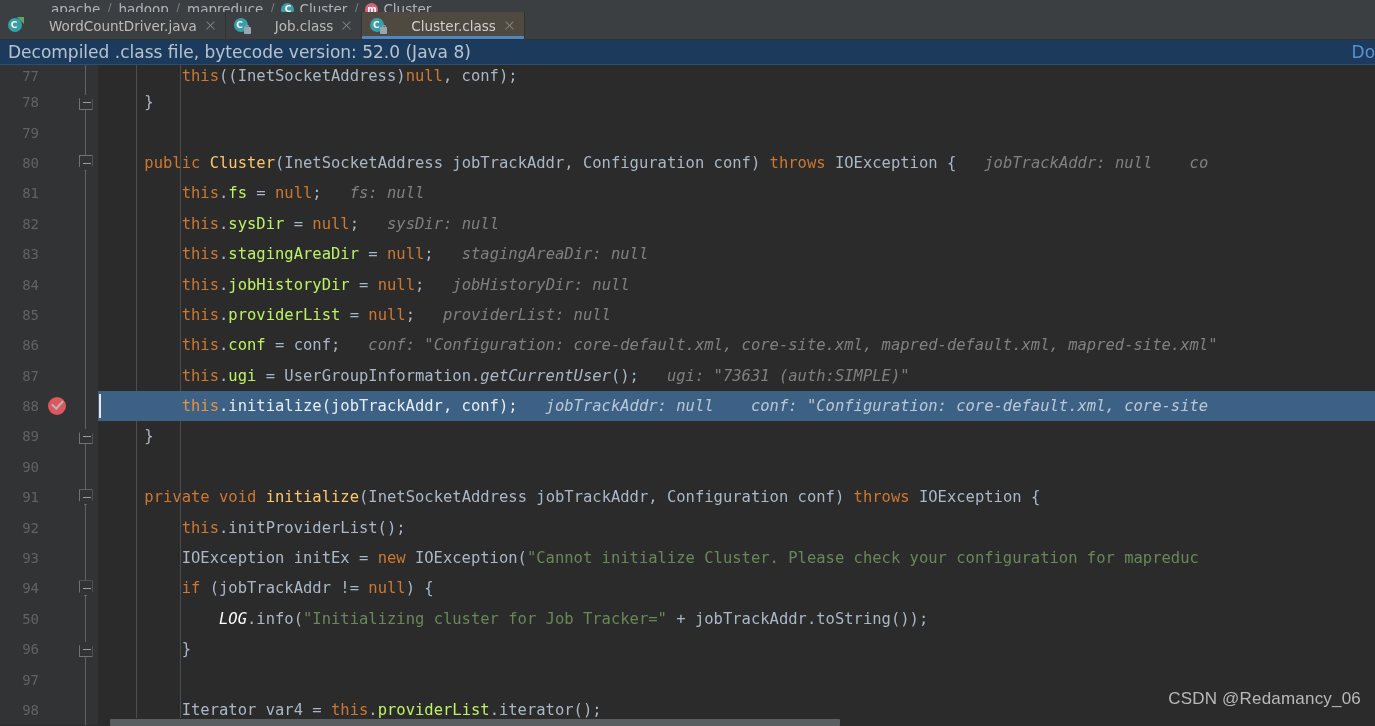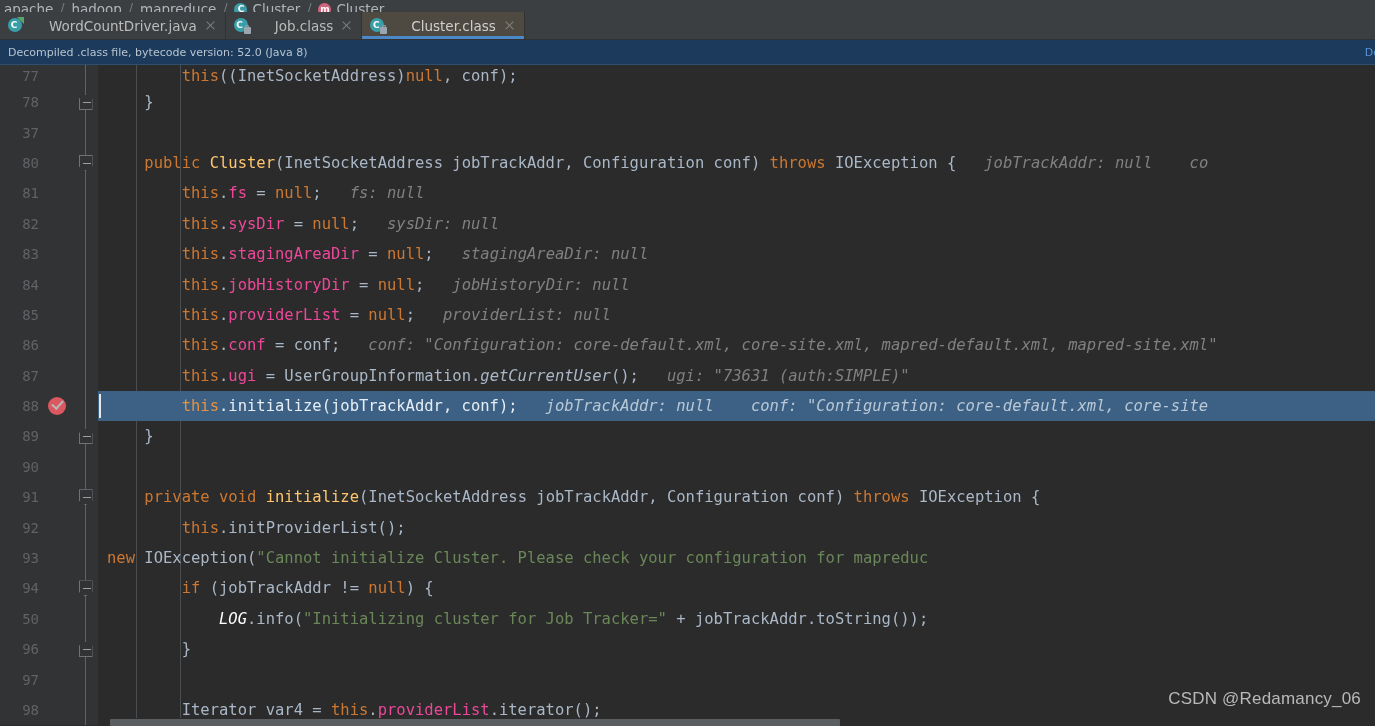--- a/index.html
+++ b/index.html
@@ -28,20 +28,21 @@
   }
   #breadcrumb-bar .crumb-row {
     display: flex;
     align-items: flex-start;
     font-size: 13.5px;
     color: #a9b7c6;
     white-space: nowrap;
     position: relative;
     top: 5px;
     font-family: "DejaVu Sans", sans-serif;
+    margin-left: 47px;
   }
   .crumb-text { color: #b0b5ba; }
   .crumb-sep {
     color: #787d82;
     margin: 0 7px;
     font-size: 12px;
   }
   .crumb-ic {
     width: 13px; height: 13px;
     border-radius: 50%;
@@ -154,21 +155,21 @@
   .tab-close::after  { transform: rotate(-45deg); }
 
   
   #notif-bar {
     height: 25px;
     background: #1b3a5c;
     border-bottom: 1px solid #2f4f6e;
     display: flex;
     align-items: center;
     padding: 0 0 0 8px;
-    font-size: 11px;
+    font-size: 17px;
     color: #b7c4d0;
     justify-content: space-between;
     box-sizing: border-box;
     overflow: hidden;
     white-space: nowrap;
   }
   #notif-bar .notif-link {
     color: #5891d4;
     margin-right: -14px;
     padding-right: 0;
@@ -293,21 +294,21 @@
   .caret {
     position: absolute;
     left: 1px; top: 3px;
     width: 2px; height: 24px;
     background: #e8e8e8;
   }
 
   
   .kw   { color: #cc7832; text-align: right; }
   .mdecl{ color: #ffc66d; }
-  .fld  { color: #ec4899; }
+  .fld  { color: #bef264; }
   .sfld { color: #ffffff; font-style: italic; }
   .str  { color: #6a8759; }
   .plain{ color: #a9b7c6; }
   .hintv{ color: #808080; font-style: italic; }
   .hintb{ color: #9fadbb; font-style: italic; }
   .mcall{ color: #a9b7c6; font-style: italic; }
   .brace{ color: #a9b7c6; }
   .code-line.highlight .hintv,
   .code-line.highlight .hintb { color: #b9c8d6; }
   .code-line.highlight .plain,
@@ -403,35 +404,35 @@
 </div>
 
 <div id="editor">
   <div class="indent-guides">
     <div class="iguide" style="left:38px;"></div>
     <div class="iguide" style="left:82px;"></div>
   </div>
   <div id="code-body">
       <div class="code-line" style="height: 22px; align-items: flex-end;"><div class="gutter">77</div><div class="bp-zone"></div><div class="fold-zone"><div class="fold-line"></div></div><div class="code-text"><span class="plain">        </span><span class="kw">this</span><span class="plain">((InetSocketAddress)</span><span class="kw">null</span><span class="plain">, conf);</span></div></div>
       <div class="code-line"><div class="gutter">78</div><div class="bp-zone"></div><div class="fold-zone"><div class="fold-line"></div><div class="fold-marker close-m"><div class="dash"></div></div></div><div class="code-text"><span class="plain">    </span><span class="brace">}</span></div></div>
-      <div class="code-line"><div class="gutter">37</div><div class="bp-zone"></div><div class="fold-zone"><div class="fold-line"></div></div><div class="code-text"></div></div>
+      <div class="code-line"><div class="gutter">79</div><div class="bp-zone"></div><div class="fold-zone"><div class="fold-line"></div></div><div class="code-text"></div></div>
       <div class="code-line"><div class="gutter">80</div><div class="bp-zone"></div><div class="fold-zone"><div class="fold-line"></div><div class="fold-marker open-m"><div class="dash"></div></div></div><div class="code-text"><span class="plain">    </span><span class="kw">public</span><span class="plain"> </span><span class="mdecl">Cluster</span><span class="plain">(InetSocketAddress jobTrackAddr, Configuration conf) </span><span class="kw">throws</span><span class="plain"> IOException {</span><span class="hintv">   jobTrackAddr: null</span><span class="hintv">    co</span></div></div>
       <div class="code-line"><div class="gutter">81</div><div class="bp-zone"></div><div class="fold-zone"><div class="fold-line"></div></div><div class="code-text"><span class="plain">        </span><span class="kw">this</span><span class="plain">.</span><span class="fld">fs</span><span class="plain"> = </span><span class="kw">null</span><span class="plain">;</span><span class="hintv">   fs: null</span></div></div>
       <div class="code-line"><div class="gutter">82</div><div class="bp-zone"></div><div class="fold-zone"><div class="fold-line"></div></div><div class="code-text"><span class="plain">        </span><span class="kw">this</span><span class="plain">.</span><span class="fld">sysDir</span><span class="plain"> = </span><span class="kw">null</span><span class="plain">;</span><span class="hintv">   sysDir: null</span></div></div>
       <div class="code-line"><div class="gutter">83</div><div class="bp-zone"></div><div class="fold-zone"><div class="fold-line"></div></div><div class="code-text"><span class="plain">        </span><span class="kw">this</span><span class="plain">.</span><span class="fld">stagingAreaDir</span><span class="plain"> = </span><span class="kw">null</span><span class="plain">;</span><span class="hintv">   stagingAreaDir: null</span></div></div>
       <div class="code-line"><div class="gutter">84</div><div class="bp-zone"></div><div class="fold-zone"><div class="fold-line"></div></div><div class="code-text"><span class="plain">        </span><span class="kw">this</span><span class="plain">.</span><span class="fld">jobHistoryDir</span><span class="plain"> = </span><span class="kw">null</span><span class="plain">;</span><span class="hintv">   jobHistoryDir: null</span></div></div>
       <div class="code-line"><div class="gutter">85</div><div class="bp-zone"></div><div class="fold-zone"><div class="fold-line"></div></div><div class="code-text"><span class="plain">        </span><span class="kw">this</span><span class="plain">.</span><span class="fld">providerList</span><span class="plain"> = </span><span class="kw">null</span><span class="plain">;</span><span class="hintv">   providerList: null</span></div></div>
       <div class="code-line"><div class="gutter">86</div><div class="bp-zone"></div><div class="fold-zone"><div class="fold-line"></div></div><div class="code-text"><span class="plain">        </span><span class="kw">this</span><span class="plain">.</span><span class="fld">conf</span><span class="plain"> = conf;</span><span class="hintv">   conf: "Configuration: core-default.xml, core-site.xml, mapred-default.xml, mapred-site.xml"</span></div></div>
       <div class="code-line"><div class="gutter">87</div><div class="bp-zone"></div><div class="fold-zone"><div class="fold-line"></div></div><div class="code-text"><span class="plain">        </span><span class="kw">this</span><span class="plain">.</span><span class="fld">ugi</span><span class="plain"> = UserGroupInformation.</span><span class="mcall">getCurrentUser</span><span class="plain">();</span><span class="hintv">   ugi: "73631 (auth:SIMPLE)"</span></div></div>
       <div class="code-line highlight"><div class="gutter">88</div><div class="bp-zone"><div class="breakpoint"><div class="tick"></div></div></div><div class="fold-zone"><div class="fold-line"></div></div><div class="code-text"><span class="caret"></span><span class="plain">        </span><span class="kw">this</span><span class="plain">.initialize(jobTrackAddr, conf);</span><span class="hintb">   jobTrackAddr: null</span><span class="hintb">    conf: "Configuration: core-default.xml, core-site</span></div></div>
       <div class="code-line"><div class="gutter">89</div><div class="bp-zone"></div><div class="fold-zone"><div class="fold-line"></div><div class="fold-marker close-m"><div class="dash"></div></div></div><div class="code-text"><span class="plain">    </span><span class="brace">}</span></div></div>
       <div class="code-line"><div class="gutter">90</div><div class="bp-zone"></div><div class="fold-zone"><div class="fold-line"></div></div><div class="code-text"></div></div>
       <div class="code-line"><div class="gutter">91</div><div class="bp-zone"></div><div class="fold-zone"><div class="fold-line"></div><div class="fold-marker open-m"><div class="dash"></div></div></div><div class="code-text"><span class="plain">    </span><span class="kw">private</span><span class="plain"> </span><span class="kw">void</span><span class="plain"> </span><span class="mdecl">initialize</span><span class="plain">(InetSocketAddress jobTrackAddr, Configuration conf) </span><span class="kw">throws</span><span class="plain"> IOException {</span></div></div>
       <div class="code-line"><div class="gutter">92</div><div class="bp-zone"></div><div class="fold-zone"><div class="fold-line"></div></div><div class="code-text"><span class="plain">        </span><span class="kw">this</span><span class="plain">.initProviderList();</span></div></div>
-      <div class="code-line"><div class="gutter">93</div><div class="bp-zone"></div><div class="fold-zone"><div class="fold-line"></div></div><div class="code-text"><span class="kw">new</span><span class="plain"> IOException(</span><span class="str">"Cannot initialize Cluster. Please check your configuration for mapreduc</span></div></div>
+      <div class="code-line"><div class="gutter">93</div><div class="bp-zone"></div><div class="fold-zone"><div class="fold-line"></div></div><div class="code-text"><span class="plain">        IOException initEx = </span><span class="kw">new</span><span class="plain"> IOException(</span><span class="str">"Cannot initialize Cluster. Please check your configuration for mapreduc</span></div></div>
       <div class="code-line"><div class="gutter">94</div><div class="bp-zone"></div><div class="fold-zone"><div class="fold-line"></div><div class="fold-marker open-m"><div class="dash"></div></div></div><div class="code-text"><span class="plain">        </span><span class="kw">if</span><span class="plain"> (jobTrackAddr != </span><span class="kw">null</span><span class="plain">) {</span></div></div>
       <div class="code-line"><div class="gutter">50</div><div class="bp-zone"></div><div class="fold-zone"><div class="fold-line"></div></div><div class="code-text"><span class="plain">            </span><span class="sfld">LOG</span><span class="plain">.info(</span><span class="str">"Initializing cluster for Job Tracker="</span><span class="plain"> + jobTrackAddr.toString());</span></div></div>
       <div class="code-line"><div class="gutter">96</div><div class="bp-zone"></div><div class="fold-zone"><div class="fold-line"></div><div class="fold-marker close-m"><div class="dash"></div></div></div><div class="code-text"><span class="plain">        </span><span class="brace">}</span></div></div>
       <div class="code-line"><div class="gutter">97</div><div class="bp-zone"></div><div class="fold-zone"><div class="fold-line"></div></div><div class="code-text"></div></div>
       <div class="code-line"><div class="gutter">98</div><div class="bp-zone"></div><div class="fold-zone"><div class="fold-line"></div></div><div class="code-text"><span class="plain">        Iterator var4 = </span><span class="kw">this</span><span class="plain">.</span><span class="fld">providerList</span><span class="plain">.iterator();</span></div></div>
     </div>
   <div id="hscroll">
     <div class="thumb"></div>
   </div>
   <div id="watermark">CSDN @Redamancy_06</div>

